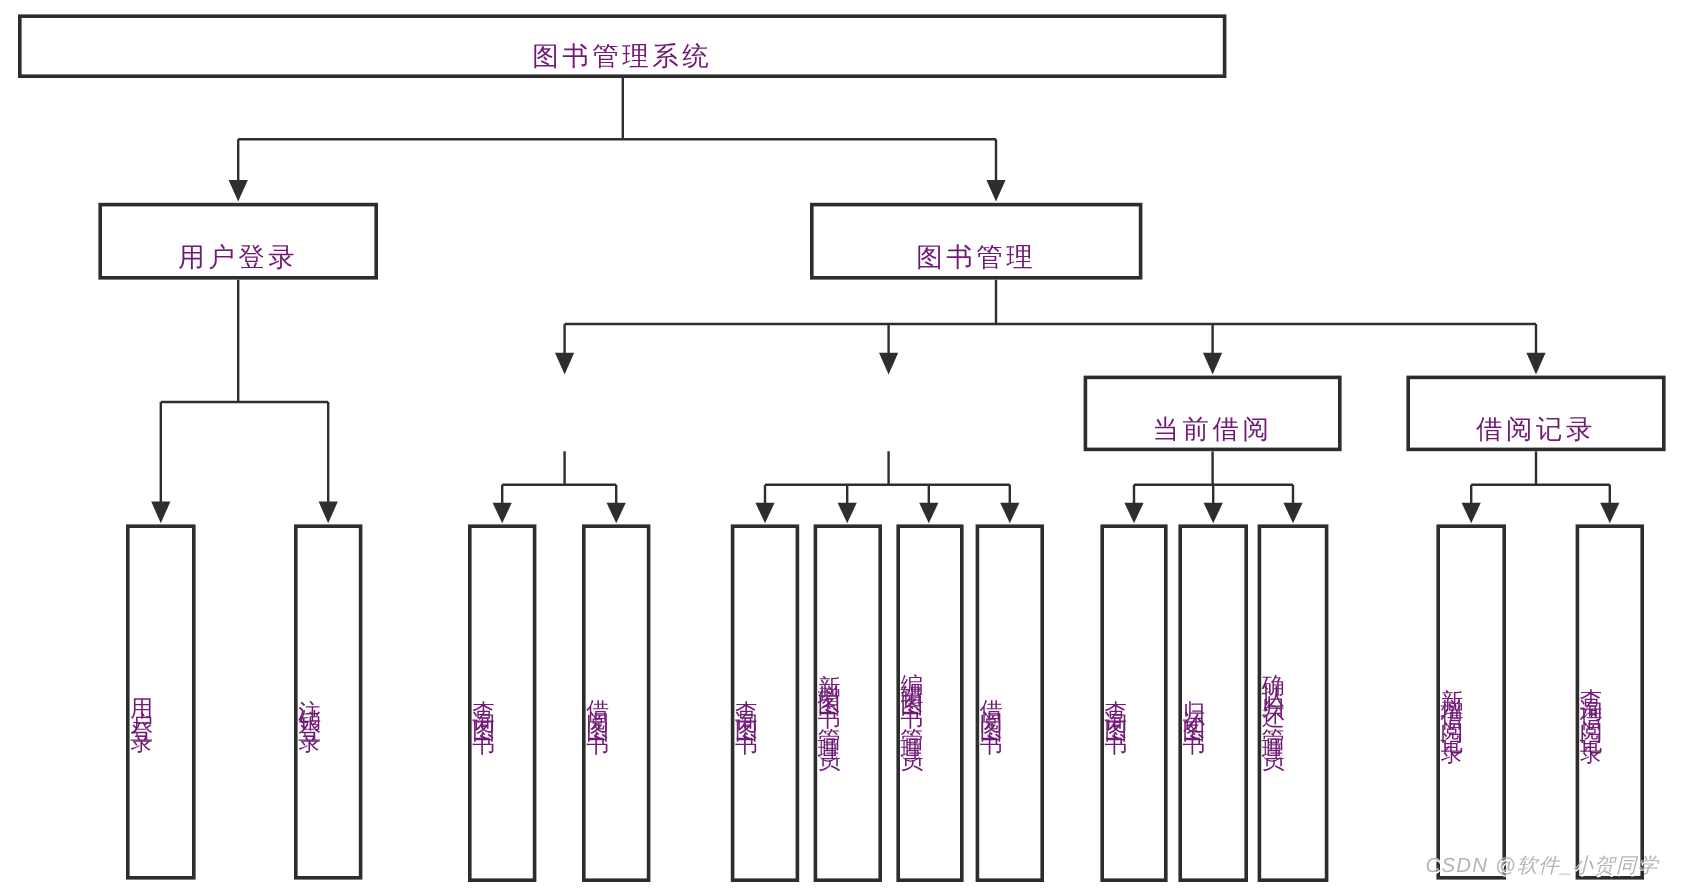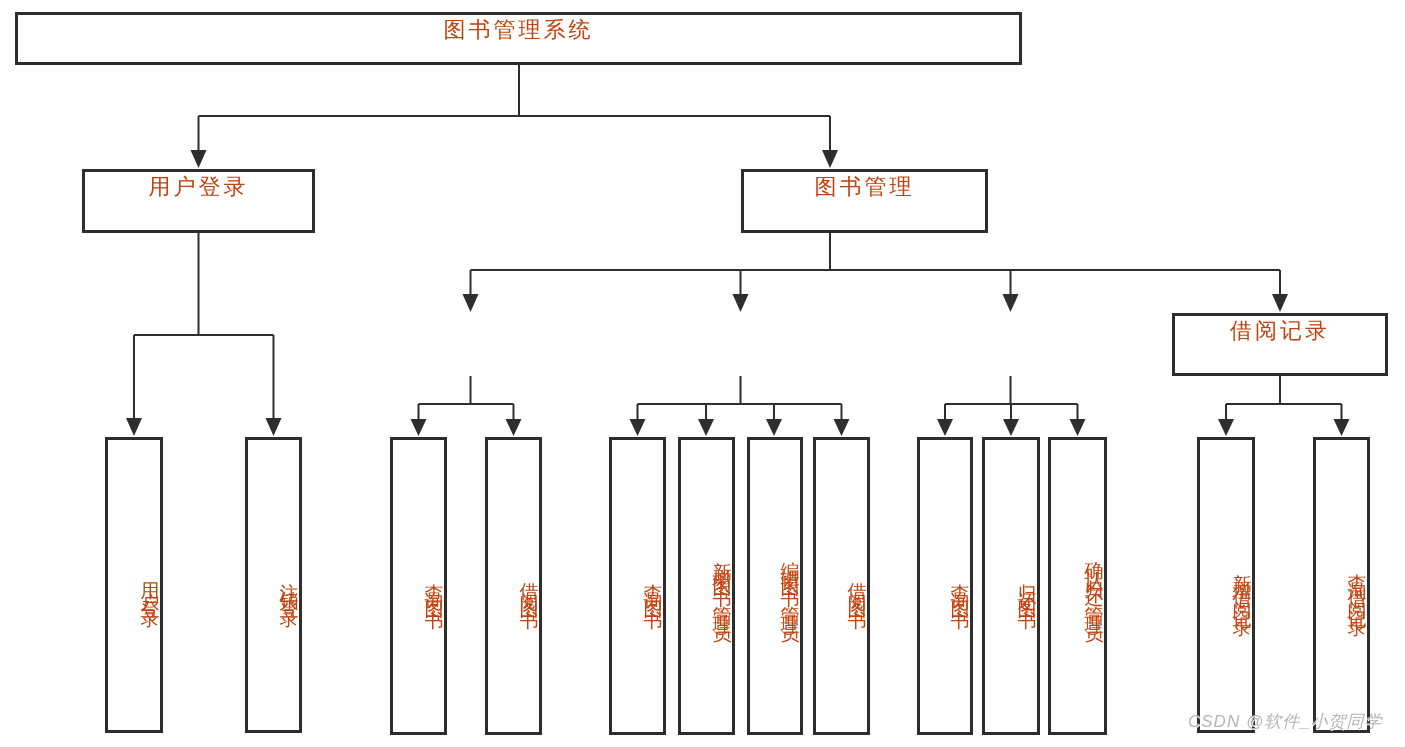--- a/index.html
+++ b/index.html
@@ -10,23 +10,23 @@
     font-family:"Liberation Sans","DejaVu Sans",sans-serif;
     overflow:hidden;
   }
   #connectors { position:absolute; left:0; top:0; z-index:1; }
   .node {
     position:absolute;
     background:#ffffff;
     border:3px solid #2d2d2d;
     box-sizing:border-box;
     display:flex;
-    align-items:flex-start;
+    align-items:flex-end;
     justify-content:center;
-    color:#c2410c;
+    color:#701a75;
     z-index:2;
   }
   .node.h {
     font-size:22px;
     letter-spacing:3px;
     white-space:nowrap;
   }
   .node.h.root { font-size:22px; }
   .node.v {
     writing-mode:vertical-rl;
@@ -91,24 +91,27 @@
     </g>
   </svg>
 
   <div class="node h root" style="left:15px;top:12px;width:1007px;height:53px">
     <span>图书管理系统</span>
   </div>
 
   <div class="node h" style="left:82px;top:169px;width:233px;height:64px">
     <span>用户登录</span>
   </div>
-  <div class="node h" style="left:741px;top:169px;width:247px;height:64px">
+  <div class="node h" style="left:675px;top:169px;width:277px;height:64px">
     <span>图书管理</span>
   </div>
 
+  <div class="node h" style="left:903px;top:313px;width:215px;height:63px">
+    <span>当前借阅</span>
+  </div>
   <div class="node h" style="left:1172px;top:313px;width:216px;height:63px">
     <span>借阅记录</span>
   </div>
 
   <div class="node v" style="left:105px;top:437px;width:58px;height:296px">
     <span>用户登录</span>
   </div>
   <div class="node v" style="left:245px;top:437px;width:57px;height:296px">
     <span>注销登录</span>
   </div>

